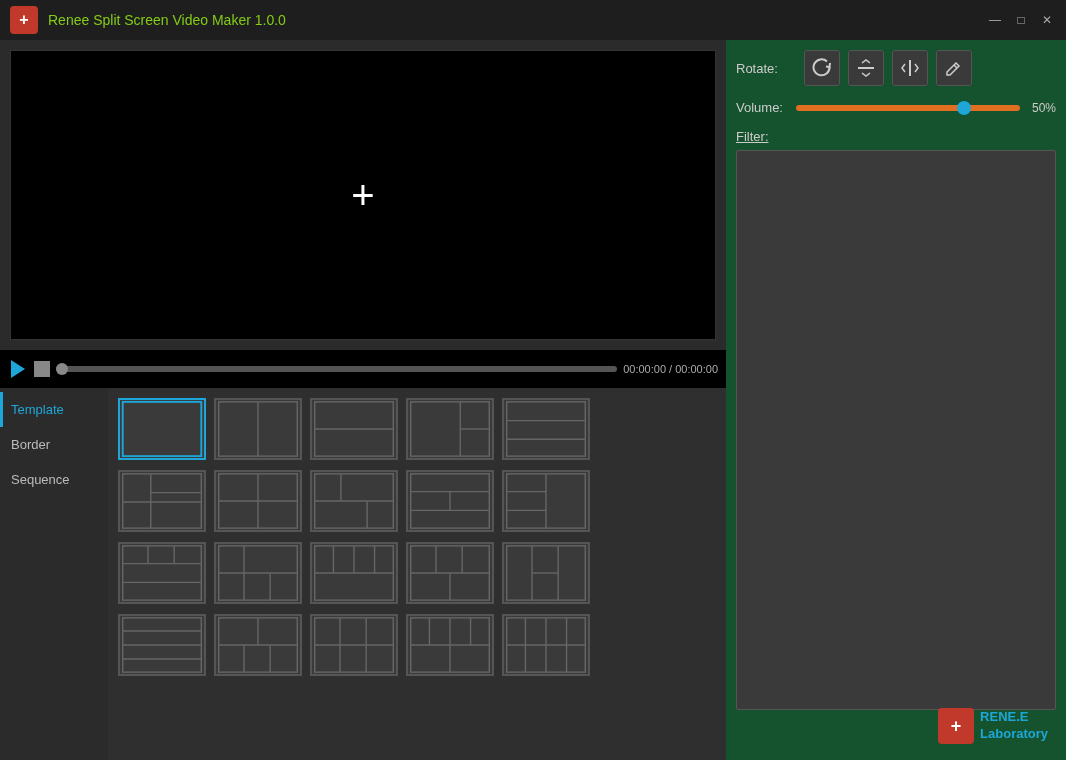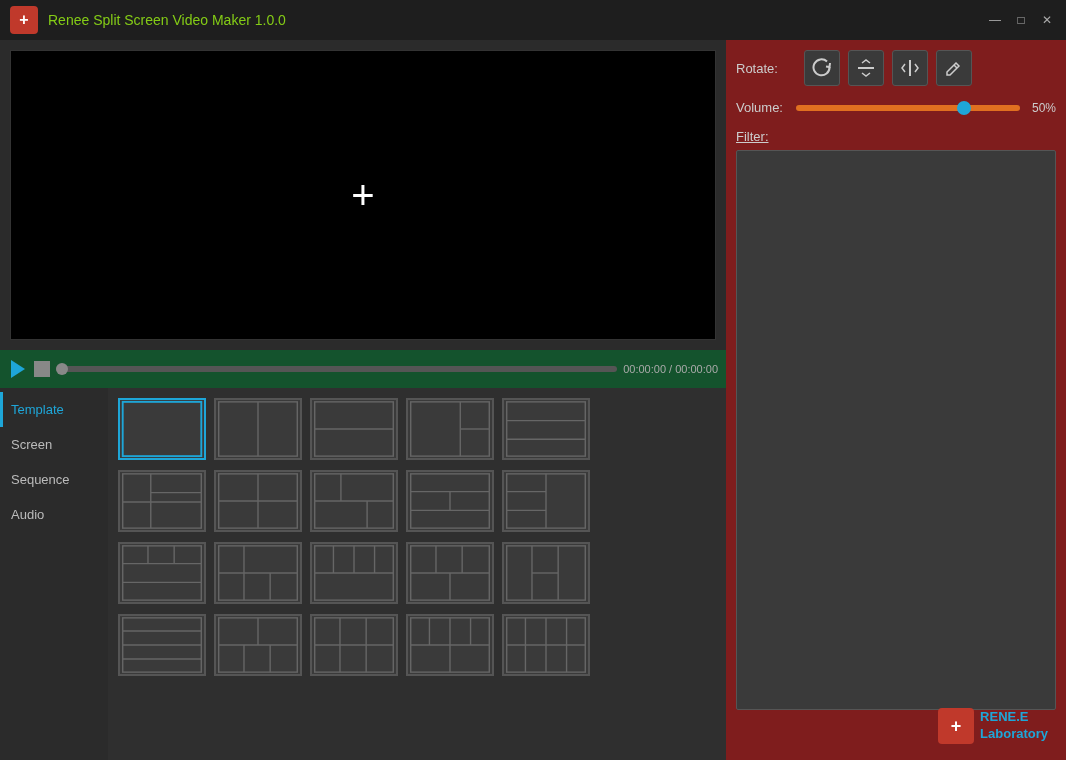--- a/index.html
+++ b/index.html
@@ -88,21 +88,21 @@
     }
     .video-plus {
       color: white;
       font-size: 40px;
       font-weight: 100;
       line-height: 1;
     }
 
     
     .playback-bar {
-      background: #14532d;
+      background: #000000;
       height: 38px;
       display: flex;
       align-items: center;
       padding: 0 8px;
       gap: 6px;
       flex-shrink: 0;
     }
     .play-btn {
       width: 20px;
       height: 20px;
@@ -223,21 +223,21 @@
       overflow: hidden;
       flex-shrink: 0;
     }
     .template-item.selected {
       border: 2px solid #1ea6d8;
     }
 
     
     .right-panel {
       width: 340px;
-      background: #7f1d1d;
+      background: #14532d;
       display: flex;
       flex-direction: column;
       padding: 10px;
       flex-shrink: 0;
     }
 
     .rotate-row {
       display: flex;
       align-items: center;
       margin-bottom: 14px;
@@ -379,23 +379,22 @@
       <div class="progress-bar-container">
         <div class="progress-bar-thumb"></div>
       </div>
       <span class="time-display">00:00:00 / 00:00:00</span>
     </div>
 
     <div class="bottom-area">
 
       <div class="sidebar-nav">
         <div class="sidebar-item active">Template</div>
-        <div class="sidebar-item">Screen</div>
+        <div class="sidebar-item">Border</div>
         <div class="sidebar-item">Sequence</div>
-        <div class="sidebar-item">Audio</div>
       </div>
 
       <div class="template-grid-area">
         <div class="template-scroll">
 
           <div class="template-row">
 
             <div class="template-item selected">
               <svg class="tpl-svg" viewBox="0 0 88 62">
                 <rect x="2" y="2" width="84" height="58" fill="none" stroke="#1ea6d8" stroke-width="2"></rect>

